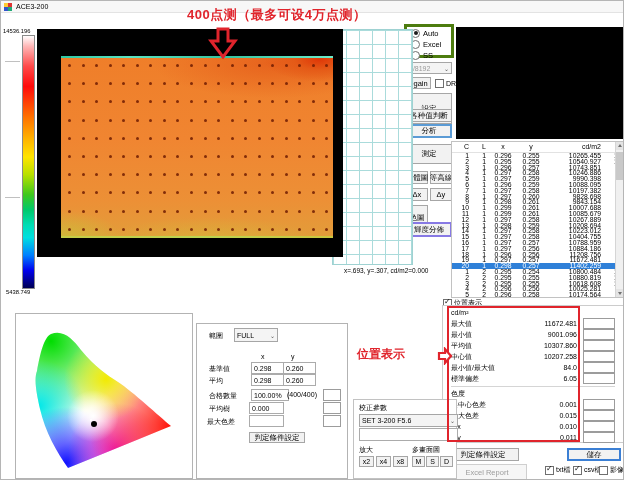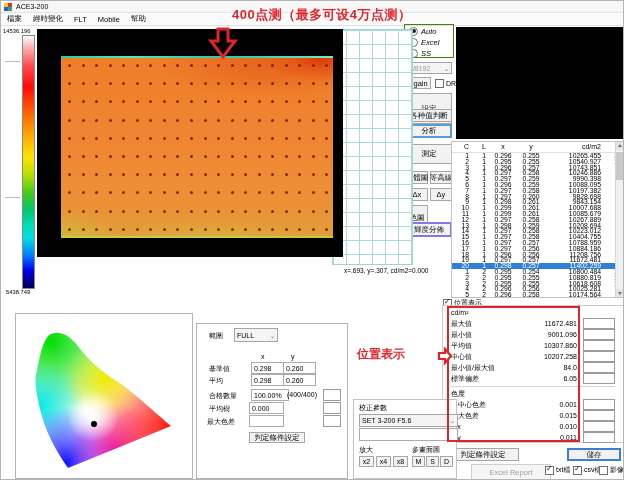--- a/index.html
+++ b/index.html
@@ -30,21 +30,21 @@
       radial-gradient(ellipse 120px 35px at 78% 4%, rgba(229,92,26,.8) 0%, rgba(236,120,40,0) 100%),
       radial-gradient(ellipse 90px 45px at 0% 102%, rgba(198,200,58,.75), rgba(198,200,58,0) 70%),
       radial-gradient(ellipse 150px 35px at 55% 103%, rgba(214,190,58,.6), rgba(214,190,58,0) 75%),
       linear-gradient(180deg,#ef7e29 0%,#f08531 45%,#ec9036 80%,#e29d3a 100%);}
   .hm-topline{position:absolute;left:0;top:0;right:0;height:2px;
     background:linear-gradient(90deg,#2ec8a4,#5ae4c2 25%,#34c4a0 60%,#6aeccb 100%);}
   .hm-botline{position:absolute;left:0;bottom:0;right:0;height:2px;background:linear-gradient(90deg,#c4cc46,#b9d452 50%,#c9c63e);}
   .dot{position:absolute;width:3px;height:3px;border-radius:50%;background:#6e1c02;opacity:.85;}
   .statusline{left:343px;top:266px;width:110px;font-size:6.5px;z-index:3;white-space:nowrap;}
   
-  .groupbox{border:1px solid #4d7c0f;background:transparent;font-style:italic;}
+  .groupbox{border:3px solid #4d7c0f;background:transparent;}
   .btn{display:flex;align-items:center;justify-content:center;background:#f2f2f2;border:1px solid #a6a6a6;
        font-size:7.5px;cursor:default;box-sizing:border-box;white-space:nowrap;}
   .btn.primary{border:2px solid #5b9bd5;}
   .btn.violet{border:2px solid #8779e4;}
   .btn.save{border:2px solid #3b7fd4;}
   .btn.disabled{color:#9d9d9d;border-color:#cfcfcf;background:#f6f6f6;}
   .tinybtn{width:15px;height:11px;margin-right:2px;display:inline-flex;font-size:7px;}
   .mv .tinybtn{width:13px;margin-right:1px;}
   .field{background:#fff;border:1px solid #ababab;font-size:7px;display:flex;align-items:center;padding:0 2px;}
   .select{background:#f4f4f4;border:1px solid #a6a6a6;font-size:7px;display:flex;align-items:center;justify-content:space-between;padding:0 2px;}
@@ -82,41 +82,34 @@
   .sl{flex:0 0 auto;}
   .sv{position:absolute;right:46px;}
   .sbox{position:absolute;right:8px;width:30px;height:9px;border:1px solid #9c9c9c;background:#fff;}
   .stat-sep{height:1px;background:#d5d5d5;margin:2px 8px 2px 0;}
   .redrect{left:446px;top:305px;width:133px;height:136px;border:2px solid #e0242c;z-index:5;pointer-events:none;}
   
   .ciepanel{left:14px;top:312px;width:178px;height:166px;border:1px solid #b3b3b3;background:#fff;}
   .formpanel{left:195px;top:322px;width:152px;height:156px;border:1px solid #b3b3b3;background:#fff;}
   .lab{position:absolute;font-size:7px;white-space:nowrap;}
   .calibbox{left:352px;top:398px;width:104px;height:80px;border:1px solid #c2c2c2;background:#fff;}
-  .note1{left:186px;top:5px;font-size:13px;letter-spacing:.5px;z-index:6;white-space:nowrap;margin-left:45px;}
+  .note1{left:186px;top:5px;font-size:13px;letter-spacing:.5px;z-index:6;white-space:nowrap;}
   .arrow-down{left:207px;top:26px;z-index:6;}
   .note2{left:356px;top:345px;font-size:12px;z-index:6;white-space:nowrap;}
   .arrow-right{left:436px;top:346px;z-index:6;}
 </style>
 </head>
 <body>
 
 <div id="app">
 
   <div class="abs titlebar">
     <span class="appicon"></span>
     <span style="font-size:7px;">ACE3-200</span>
   </div>
-  <div class="abs menubar">
-      <span class="menu-item">檔案</span>
-      <span class="menu-item">經時變化</span>
-      <span class="menu-item">FLT</span>
-      <span class="menu-item">Mobile</span>
-      <span class="menu-item">幫助</span>
-    </div>
 
   <div class="abs scale">
     <div class="scale-lab" style="top:1px;">14536.196</div>
     <div class="scale-bar" style="background:linear-gradient(180deg,#ffffff 0%,#ffb8b8 4%,#ff4a4a 12%,#ff0a0a 20%,#ff7000 32%,#ffb400 41%,#ffe400 48%,#b8e000 55%,#3ec81e 63%,#00c96c 69%,#00ddb4 75%,#00dfe0 80%,#0080ff 87%,#0000ee 93%,#000052 100%);"></div>
     <div class="tick" style="top:34px;"></div>
     <div class="tick" style="top:170px;"></div>
     <div class="scale-lab" style="top:262px;left:3px;">5438.749</div>
   </div>
 
   <div class="abs gridpanel"></div>
@@ -663,21 +656,21 @@
   </div>
   <div class="abs redrect"></div>
 
   <div class="abs note2 red">位置表示</div>
   <svg class="abs arrow-right" width="16" height="18" viewBox="0 0 16 18">
     <path d="M2 6 H8 V2 L14 9 L8 16 V12 H2 Z" fill="#fff" stroke="#e0242c" stroke-width="2.2"></path>
   </svg>
 
   <div class="abs btn" style="left:446px;top:447px;width:72px;height:13px;">判定條件設定</div>
   <div class="abs btn save" style="left:566px;top:447px;width:54px;height:13px;">儲存</div>
-  <div class="abs btn disabled" style="left:470px;top:463px;width:80px;height:17px;">Excel Report</div>
+  <div class="abs btn disabled" style="left:446px;top:463px;width:80px;height:17px;">Excel Report</div>
   <label class="abs cb" style="left:544px;top:464px;">
     <span class="checkbox on"></span>
       <span>txt檔</span>
   </label>
   <label class="abs cb" style="left:572px;top:464px;">
     <span class="checkbox on"></span>
       <span>csv檔</span>
   </label>
   <label class="abs cb" style="left:598px;top:464px;">
     <span class="checkbox"></span>

